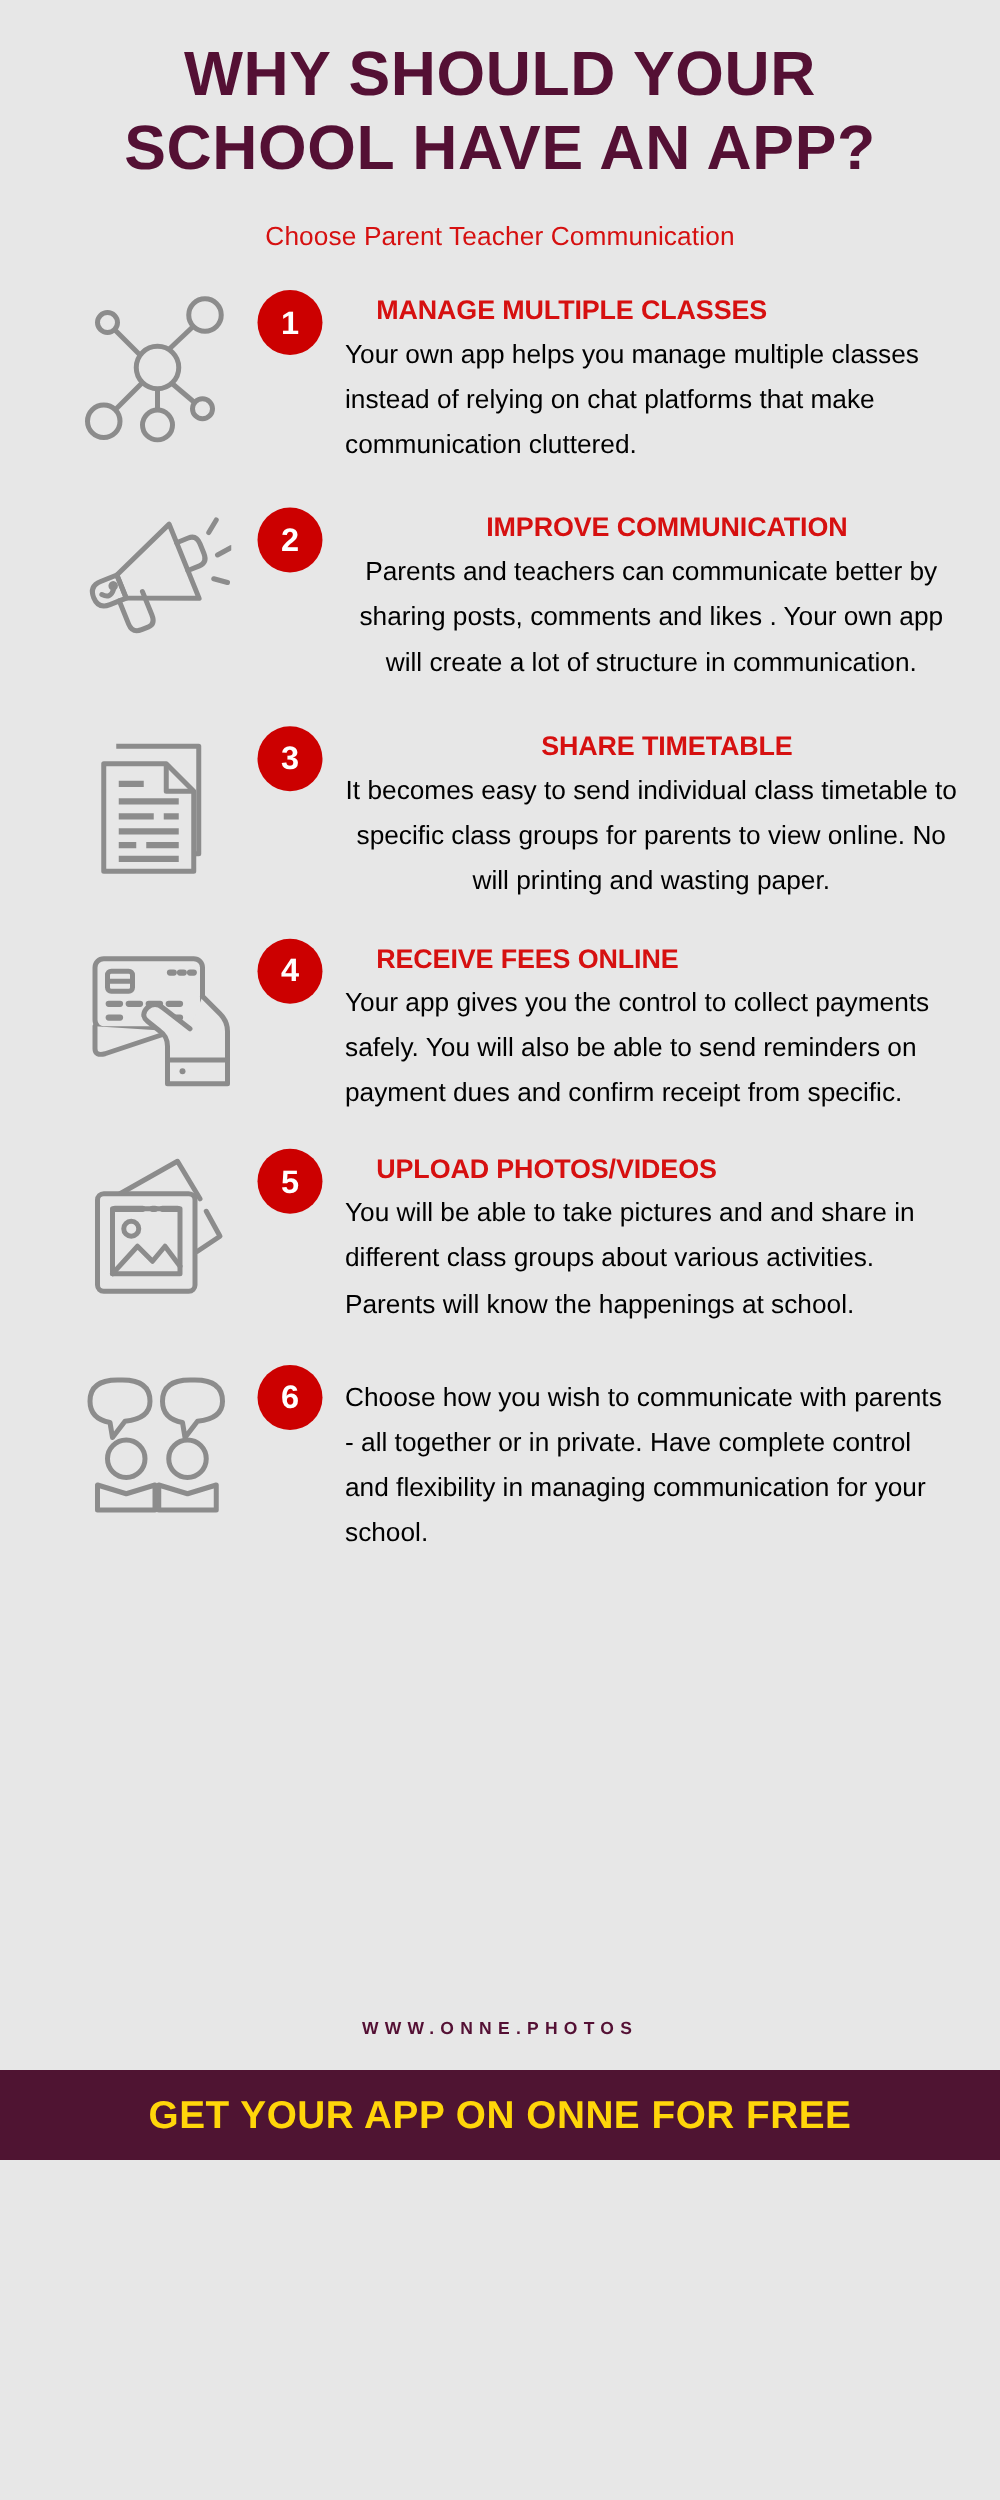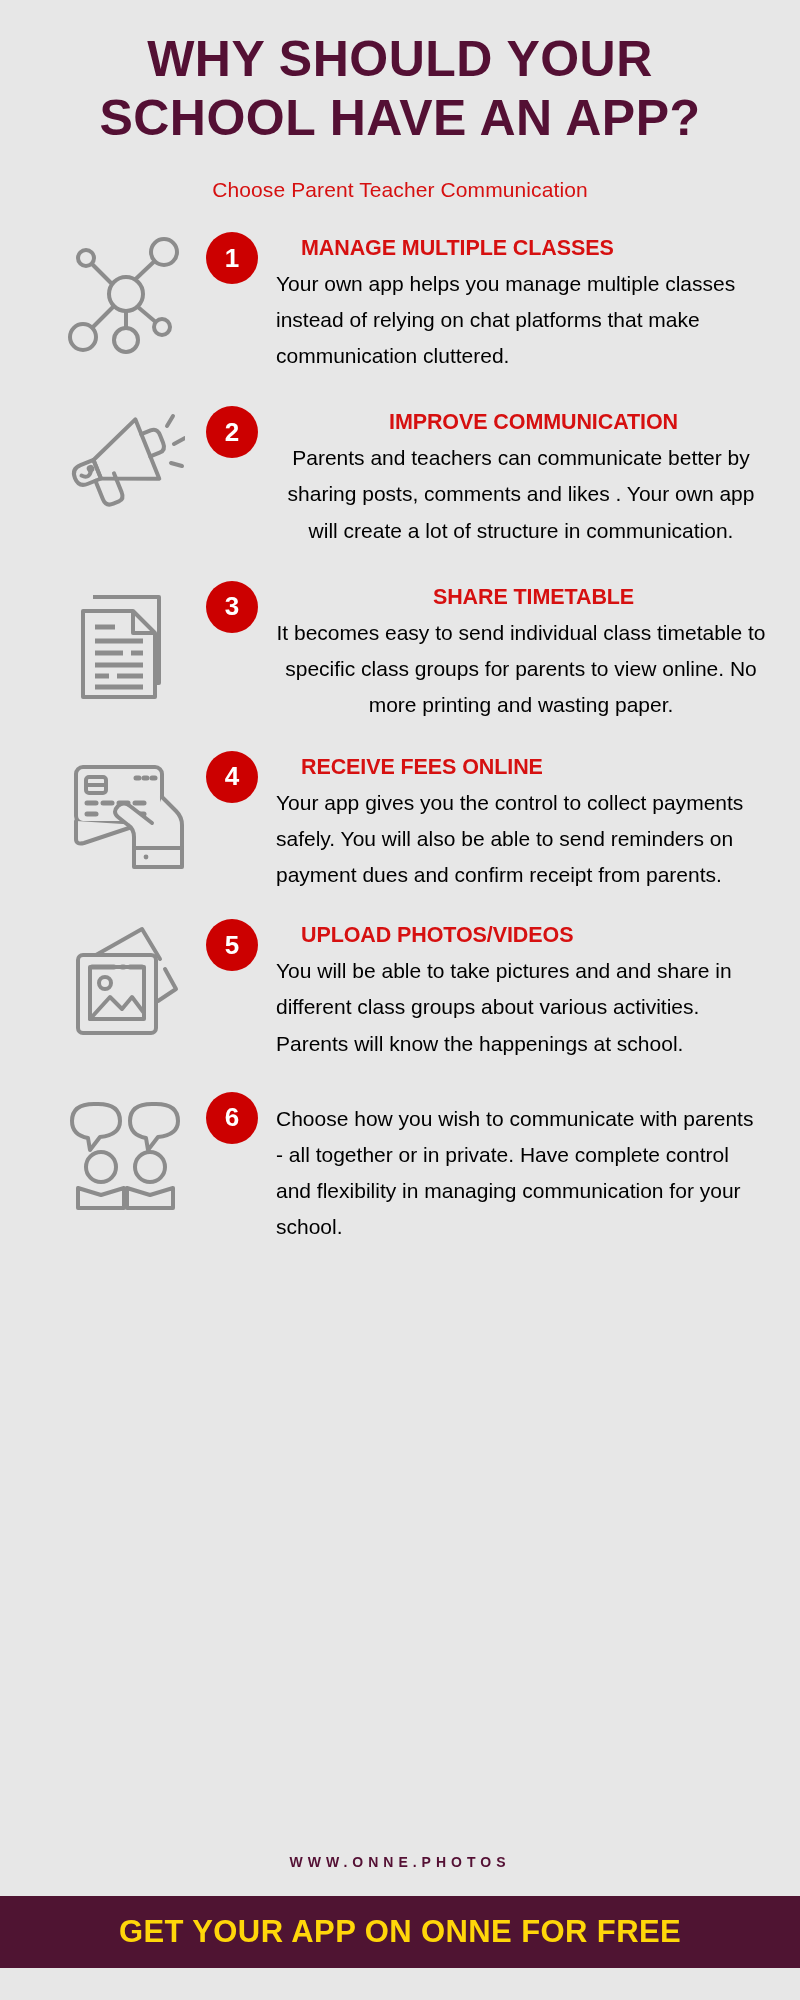--- a/index.html
+++ b/index.html
@@ -11,21 +11,21 @@
 
   body {
     background: #e7e7e7;
     font-family: "Liberation Sans", sans-serif;
     position: relative;
     overflow: hidden;
   }
 
   .page {
     width: 800px;
-    height: 1968px;
+    height: 1728px;
     background: #e7e7e7;
     position: relative;
     display: flex;
     flex-direction: column;
   }
 
   
   .header {
     padding: 30px 48px 0 48px;
     text-align: center;
@@ -226,21 +226,21 @@
             <line x1="24" y1="93" x2="38" y2="93"></line>
             <line x1="46" y1="93" x2="72" y2="93"></line>
             <line x1="24" y1="104" x2="72" y2="104"></line>
           </g>
         </svg>
       </div>
       <div class="item-body">
         <div class="badge">3</div>
         <div class="item-text align-center">
           <div class="item-title">SHARE TIMETABLE</div>
-          <div class="item-desc">It becomes easy to send individual class timetable to specific class groups for parents to view online. No more printing and wasting paper.</div>
+          <div class="item-desc">It becomes easy to send individual class timetable to specific class groups for parents to view online. No will printing and wasting paper.</div>
         </div>
       </div>
     </div>
 
     <div class="item item-4">
       <div class="item-icon">
         <svg width="125" height="120" viewBox="0 0 125 120" fill="none" stroke="#8c8c8c" stroke-width="4" stroke-linejoin="round" stroke-linecap="round">
           <rect x="12" y="14" width="86" height="56" rx="7" fill="#e7e7e7"></rect>
           <rect x="22" y="24" width="20" height="16" rx="3"></rect>
           <line x1="24" y1="32" x2="40" y2="32"></line>
@@ -258,21 +258,21 @@
           <path d="M12 68 L12 86 Q12 92 20 90 L74 72" fill="#e7e7e7"></path>
           <path d="M98 44 L112 58 Q118 64 118 72 L118 114 L70 114 L70 84 Q70 76 64 72 L54 64 Q48 59 54 53 Q60 48 66 53 L88 70" fill="#e7e7e7"></path>
           <line x1="70" y1="95" x2="118" y2="95"></line>
           <circle cx="82" cy="104" r="2.4" fill="#8c8c8c" stroke="none"></circle>
         </svg>
       </div>
       <div class="item-body">
         <div class="badge">4</div>
         <div class="item-text align-left">
           <div class="item-title">RECEIVE FEES ONLINE</div>
-          <div class="item-desc">Your app gives you the control to collect payments safely. You will also be able to send reminders on payment dues and confirm receipt from parents.</div>
+          <div class="item-desc">Your app gives you the control to collect payments safely. You will also be able to send reminders on payment dues and confirm receipt from specific.</div>
         </div>
       </div>
     </div>
 
     <div class="item item-5">
       <div class="item-icon">
         <svg width="120" height="120" viewBox="0 0 120 120" fill="none" stroke="#8c8c8c" stroke-width="4" stroke-linejoin="round" stroke-linecap="round">
           <path d="M30 34 L76 8 L94 38"></path>
           <path d="M99 48 L110 68 L92 80"></path>
           <rect x="12" y="34" width="78" height="78" rx="5" fill="#e7e7e7"></rect>

